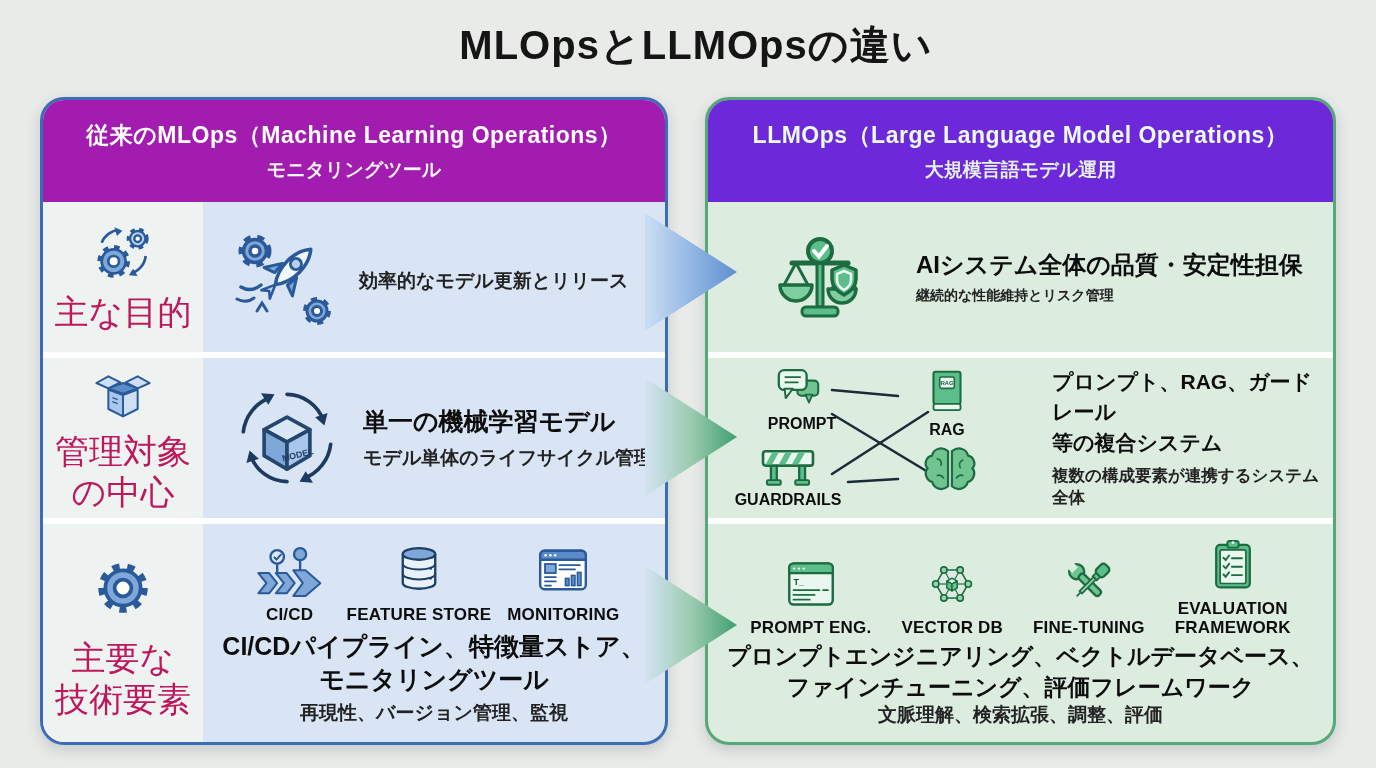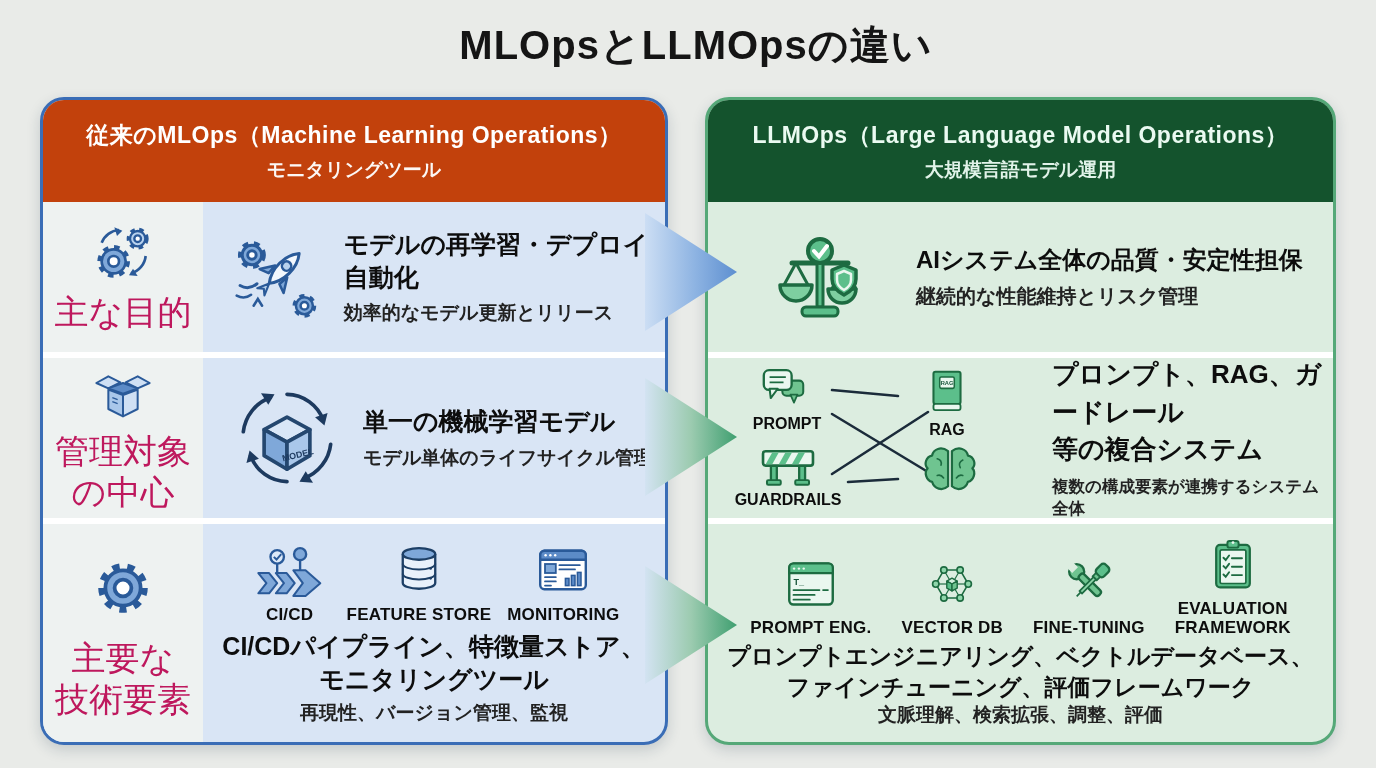--- a/index.html
+++ b/index.html
@@ -13,22 +13,22 @@
     font-size:40px;font-weight:800;color:#151515;letter-spacing:1px;margin:0;
   }
   .panel{
     position:absolute;top:97px;height:648px;box-sizing:border-box;
     border-radius:24px;display:flex;flex-direction:column;overflow:hidden;
     box-shadow:0 5px 14px rgba(30,50,70,.18);z-index:1;
   }
   .panel.left{left:40px;width:628px;border:3px solid #3a6db6;background:#d9e5f5;}
   .panel.right{left:705px;width:631px;border:3px solid #55a878;background:#dcede0;}
   .ph{flex:0 0 102px;display:flex;flex-direction:column;align-items:center;justify-content:center;gap:6px;}
-  .ph.blue{background:#c2410c;color:#ffffff;}
-  .ph.green{background:#14532d;color:#eafaf1;}
+  .ph.blue{background:#a21caf;color:#ffffff;}
+  .ph.green{background:#6d28d9;color:#eafaf1;}
   .ph-title{font-size:23px;font-weight:800;letter-spacing:.5px;}
   .ph-sub{font-size:19px;font-weight:700;opacity:.96;}
   .divider{flex:0 0 6px;background:#ffffff;}
   .row{display:flex;min-height:0;}
   .row.r1{flex:0 0 150px;}
   .row.r2{flex:0 0 160px;}
   .row.r3{flex:1 1 auto;}
   .lbl{
     flex:0 0 160px;background:#eef2f1;display:flex;flex-direction:column;
     align-items:center;justify-content:center;gap:8px;text-align:center;
@@ -41,22 +41,22 @@
   .cnt3{flex:1 1 auto;display:flex;flex-direction:column;align-items:center;justify-content:center;padding:8px 6px 10px;}
   .figrow{display:flex;align-items:flex-end;justify-content:center;gap:16px;}
   .fig{display:flex;flex-direction:column;align-items:center;gap:5px;}
   .cap{font-size:17px;font-weight:800;color:#0d0d0d;text-align:center;line-height:1.12;letter-spacing:.2px;}
   .h-c{font-size:25px;font-weight:800;color:#0d0d0d;text-align:center;line-height:1.3;margin-top:6px;}
   .s-c{font-size:19px;font-weight:600;color:#222;text-align:center;margin-top:5px;}
   
   .rrow1{align-items:center;padding-left:62px;gap:46px;}
   .rrow2{align-items:center;padding-left:24px;gap:14px;}
   .r-h{font-size:24px;font-weight:800;color:#0d0d0d;line-height:1.3;}
-  .r-s{font-size:20px;font-weight:600;color:#222;margin-top:7px;}
-  .r2-h{font-size:26px;font-weight:800;color:#0d0d0d;line-height:1.45;}
+  .r-s{font-size:14px;font-weight:600;color:#222;margin-top:7px;}
+  .r2-h{font-size:21px;font-weight:800;color:#0d0d0d;line-height:1.45;}
   .r2-s{font-size:16.5px;font-weight:600;color:#222;margin-top:7px;}
   .r3-h{font-size:23px;font-weight:800;color:#0d0d0d;text-align:center;line-height:1.32;margin-top:4px;}
   .r3-s{font-size:19px;font-weight:600;color:#222;text-align:center;}
   .cap-g{font-size:16px;font-weight:800;color:#0d0d0d;text-align:center;line-height:1.1;}
   
   .cluster{position:relative;flex:0 0 306px;width:306px;height:152px;}
   .cl-item{position:absolute;display:flex;flex-direction:column;align-items:center;gap:3px;}
   .cl-lines{position:absolute;left:0;top:0;}
   
   .arrow{position:absolute;width:92px;height:118px;z-index:5;
@@ -114,21 +114,20 @@
             <path d="M0,-28 C11,-15 11,8 0,22 C-11,8 -11,-15 0,-28 Z" fill="#f2f7fd" stroke-width="3.5"></path>
             <circle cx="0" cy="-7" r="5.5" fill="#b8d2ee" stroke-width="3"></circle>
           </g>
           <g stroke="#2a5a99" fill="none" stroke-linecap="round">
             <path d="M6,60 q10,6 20,-2" stroke-width="3.5"></path>
             <path d="M2,72 q9,5 17,-1" stroke-width="3"></path>
             <path d="M22,84 l5,-8 5,8" stroke-width="3"></path>
           </g>
         </svg>
         <div>
-          <div class="h">モデルの再学習・デプロイ自動化</div>
           <div class="s">効率的なモデル更新とリリース</div>
         </div>
       </div>
     </div>
 
     <div class="divider"></div>
 
     <div class="row r2">
       <div class="lbl">
         <svg width="70" height="60" viewBox="0 0 100 90">
@@ -279,21 +278,21 @@
     <div class="row r2 rrow2">
       <div class="cluster">
         <svg class="cl-lines" width="306" height="152" viewBox="0 0 306 152">
           <g stroke="#1b2b3a" stroke-width="2.6" stroke-linecap="round">
             <line x1="100" y1="28" x2="166" y2="34"></line>
             <line x1="100" y1="52" x2="196" y2="110"></line>
             <line x1="100" y1="112" x2="196" y2="50"></line>
             <line x1="116" y1="120" x2="166" y2="117"></line>
           </g>
         </svg>
-        <div class="cl-item" style="left:10px;top:0;width:90px;">
+        <div class="cl-item" style="left:25px;top:0;width:90px;">
           <svg width="58" height="50" viewBox="0 0 100 82">
             <g stroke="#1d6b41" stroke-linejoin="round">
               <rect x="42" y="30" width="36" height="26" rx="7" fill="#6fc490" stroke-width="3.5"></rect>
               <polygon points="56,54 68,54 62,68" fill="#6fc490" stroke-width="3"></polygon>
               <rect x="10" y="12" width="48" height="34" rx="9" fill="#eaf7ef" stroke-width="4"></rect>
               <polygon points="20,44 34,44 22,60" fill="#eaf7ef" stroke-width="3.5"></polygon>
               <path d="M20,24 h28 M20,33 h24" fill="none" stroke-width="3"></path>
             </g>
           </svg>
           <div class="cap-g">PROMPT</div>

